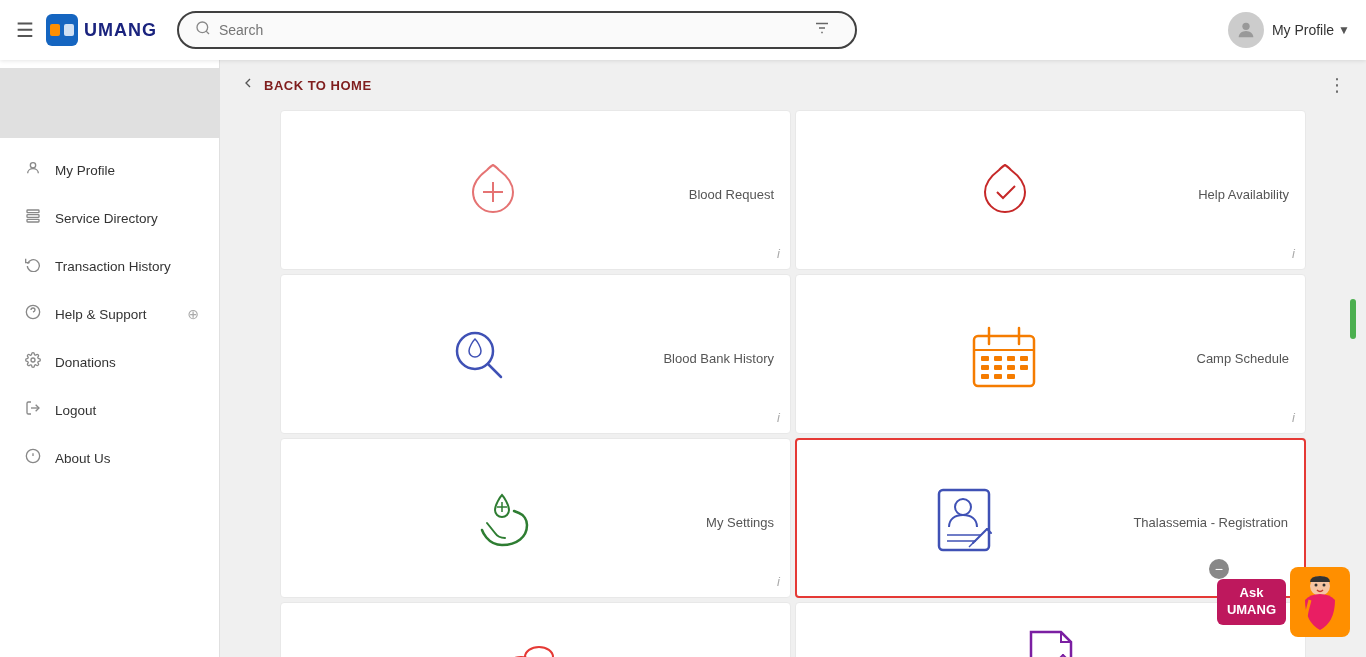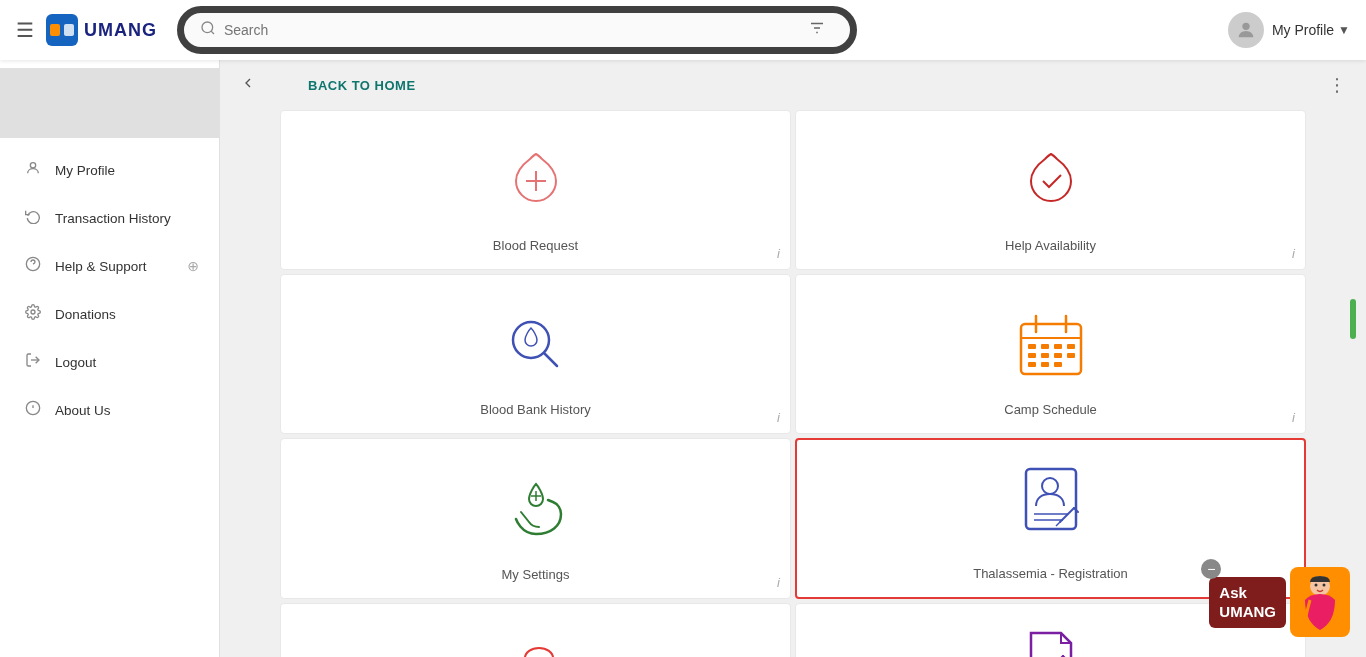--- a/index.html
+++ b/index.html
@@ -36,21 +36,21 @@
       font-size: 18px;
       font-weight: 700;
       color: #1a237e;
       letter-spacing: 1px;
     }
     .search-container {
       flex: 1;
       max-width: 680px;
       display: flex;
       align-items: center;
-      border: 7px solid #404040;
+      border: 2px solid #404040;
       border-radius: 24px;
       padding: 6px 16px;
       background: #fafafa;
     }
     .search-icon-svg {
       color: #888;
       margin-right: 8px;
       flex-shrink: 0;
     }
     .search-input {
@@ -161,43 +161,42 @@
       color: #555;
       cursor: pointer;
     }
     .back-bar-icon {
       margin-right: 8px;
       font-size: 16px;
     }
     .back-bar-text {
       font-weight: 600;
       letter-spacing: 0.5px;
-      color: #0f766e;
-      margin-left: 44px;
+      color: #7f1d1d;
     }
     .three-dots {
       margin-left: auto;
       font-size: 18px;
       color: #666;
       cursor: pointer;
     }
 
     
     .cards-grid {
       display: grid;
       grid-template-columns: 1fr 1fr;
       gap: 4px;
       padding: 0 60px 10px 60px;
     }
 
     .service-card {
       background: #fff;
       border-radius: 4px;
       display: flex;
-      flex-direction: column;
+      flex-direction: row;
       align-items: center;
       padding: 24px 16px 8px;
       position: relative;
       cursor: pointer;
       min-height: 160px;
       border: 1px solid #e8e8e8;
     }
     .card-icon-area {
       flex: 1;
       display: flex;
@@ -228,28 +227,28 @@
     
     .ask-umang {
       position: fixed;
       bottom: 20px;
       right: 16px;
       display: flex;
       align-items: center;
       z-index: 100;
     }
     .ask-umang-badge {
-      background: #7f1d1d;
+      background: #be185d;
       color: #fff;
-      font-size: 15px;
+      font-size: 13px;
       font-weight: 700;
       padding: 6px 10px;
       border-radius: 6px;
       line-height: 1.3;
-      text-align: left;
+      text-align: center;
     }
     .ask-umang-avatar {
       width: 60px;
       height: 70px;
       background: #ff8f00;
       border-radius: 8px;
       display: flex;
       align-items: center;
       justify-content: center;
       margin-left: 4px;
@@ -332,20 +331,30 @@
     <div class="sidebar-item">
       <span class="sidebar-item-icon">
         <svg width="16" height="16" viewBox="0 0 24 24" fill="none" stroke="#888" stroke-width="2">
             <circle cx="12" cy="8" r="4"></circle>
             <path d="M4 20c0-4 3.6-7 8-7s8 3 8 7"></path>
           </svg>
       </span>
       <span class="sidebar-item-label">My Profile</span>
     </div>
 
+    <div class="sidebar-item">
+      <span class="sidebar-item-icon">
+        <svg width="16" height="16" viewBox="0 0 24 24" fill="none" stroke="#888" stroke-width="2">
+            <rect x="3" y="3" width="18" height="4" rx="1"></rect>
+            <rect x="3" y="10" width="18" height="4" rx="1"></rect>
+            <rect x="3" y="17" width="18" height="4" rx="1"></rect>
+          </svg>
+      </span>
+      <span class="sidebar-item-label">Service Directory</span>
+    </div>
 
     <div class="sidebar-item">
       <span class="sidebar-item-icon">
         <svg width="16" height="16" viewBox="0 0 24 24" fill="none" stroke="#888" stroke-width="2">
             <polyline points="1 4 1 10 7 10"></polyline>
             <path d="M3.51 15a9 9 0 1 0 .49-3.51"></path>
           </svg>
       </span>
       <span class="sidebar-item-label">Transaction History</span>
     </div>

